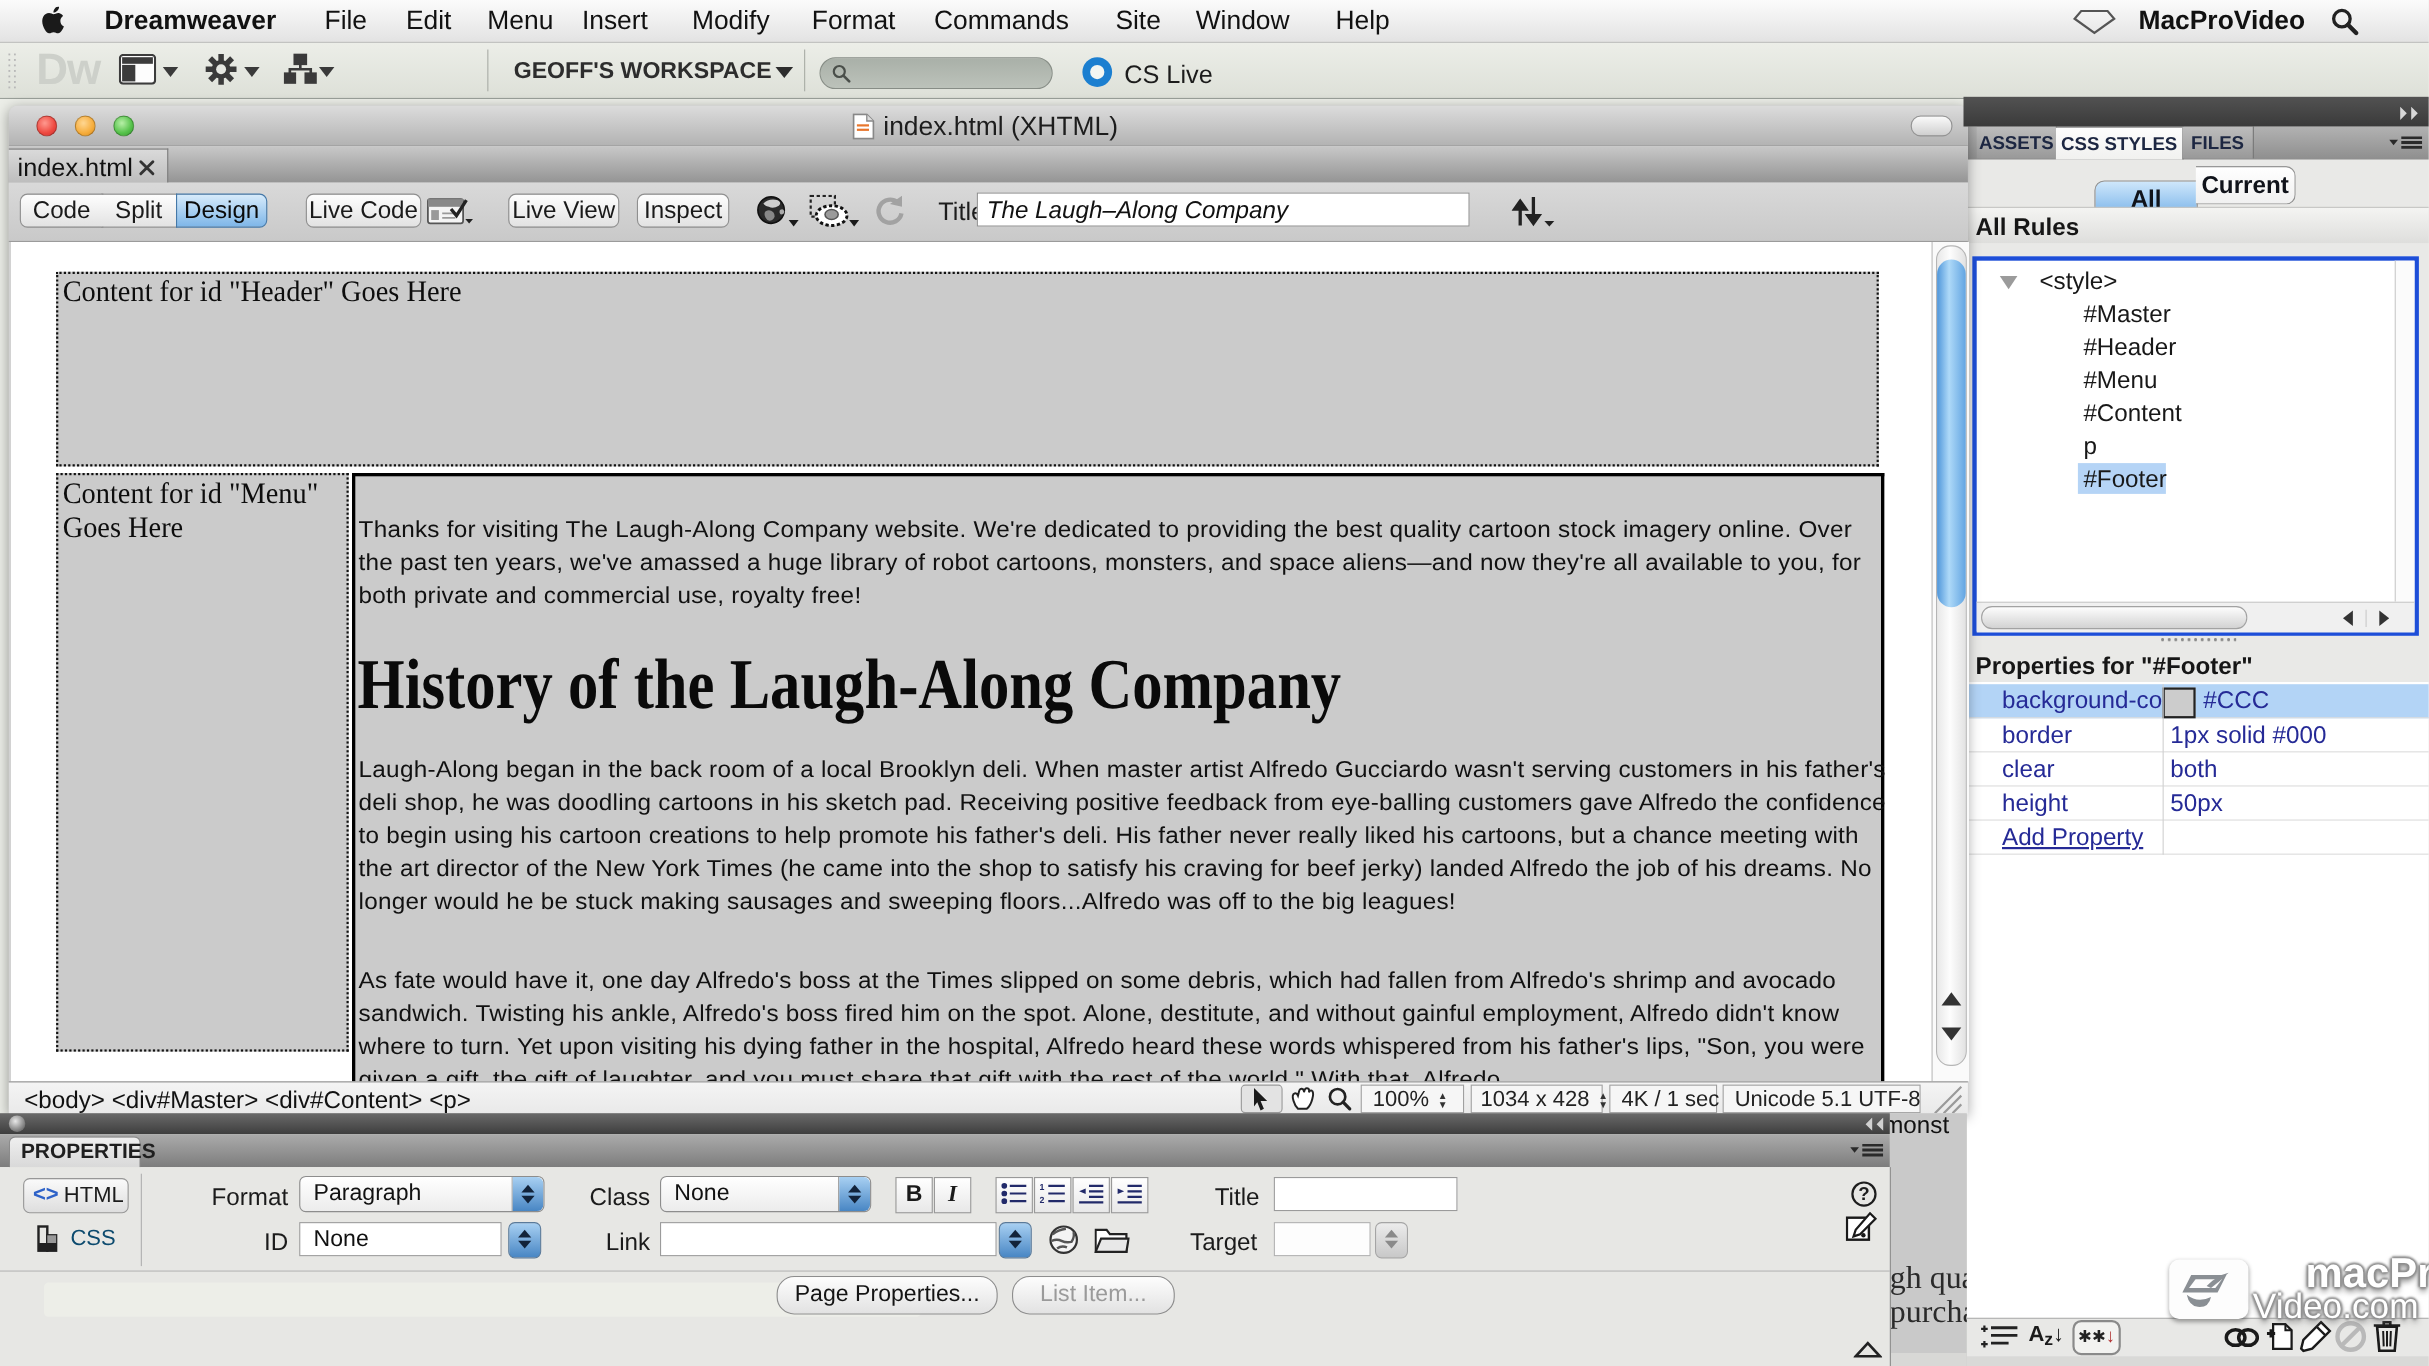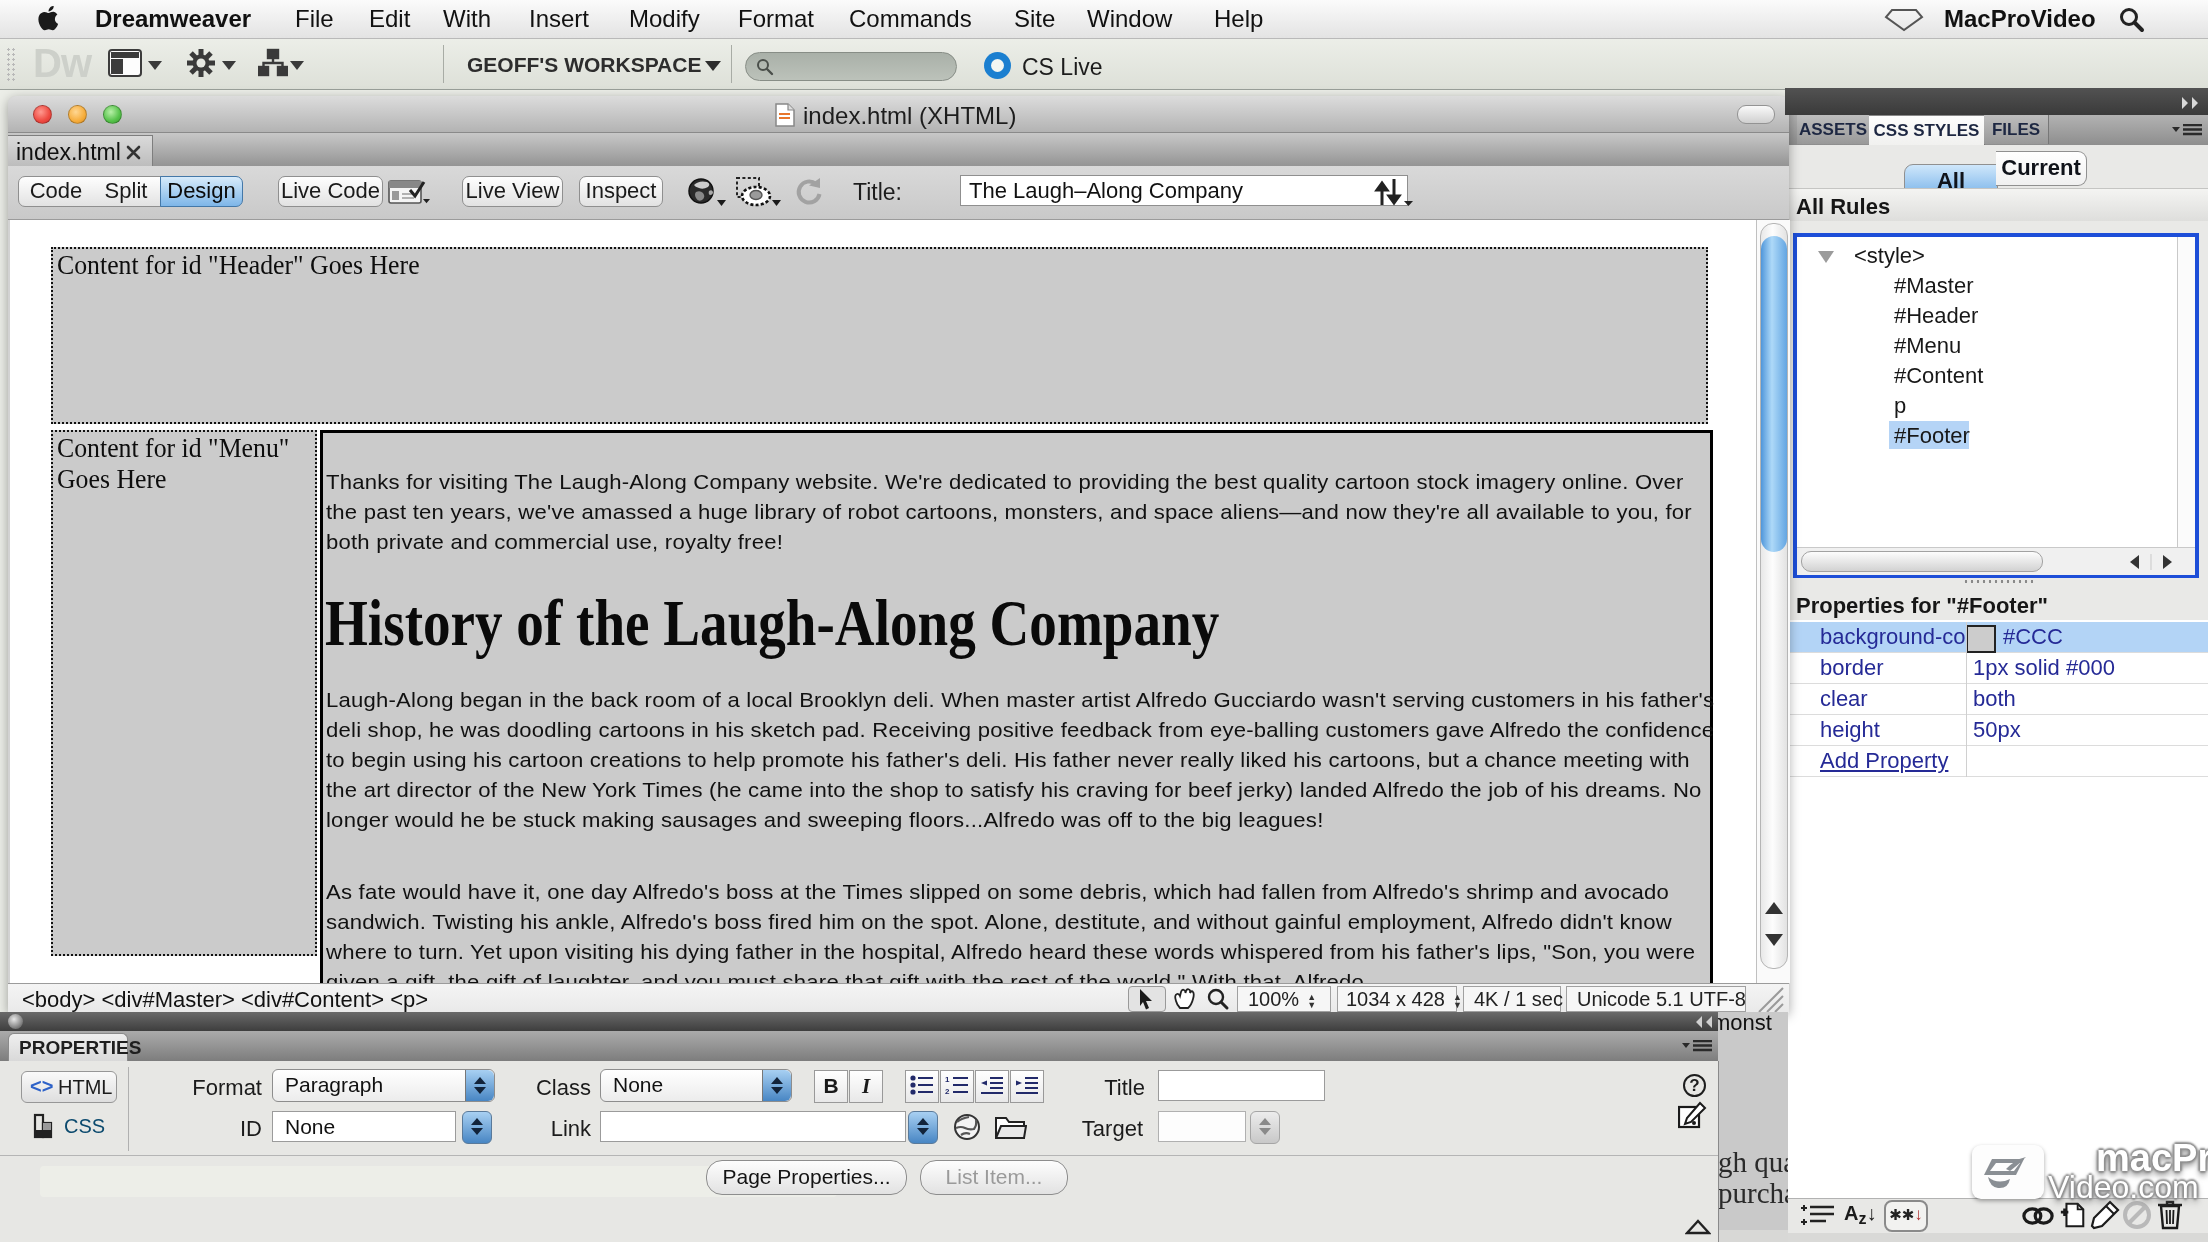--- a/index.html
+++ b/index.html
@@ -66,21 +66,21 @@
 </style></head>
 <body>
 <div id="screen">
   <div id="menubar">
     <svg class="abs" style="left:38px;top:6px" width="24" height="27" viewBox="0 0 24 27">
         <path fill="#1a1a1a" d="M17.5 4.3c-1.2 1.4-3.1 2.4-4.6 2.3-.2-1.7.6-3.5 1.6-4.6C15.6.7 17.6-.2 19.1 0c.2 1.6-.5 3.2-1.6 4.3zM19 7.1c-2.6-.2-4.7 1.4-5.9 1.4-1.3 0-3.1-1.3-5.1-1.3C5.4 7.3 3 8.7 1.7 11c-2.6 4.5-.7 11.2 1.9 14.9 1.2 1.8 2.7 3.8 4.7 3.7 1.9-.1 2.6-1.2 4.8-1.2s2.9 1.2 4.9 1.2 3.3-1.8 4.5-3.6c1.4-2.1 2-4.1 2-4.2-.1 0-3.9-1.5-3.9-5.9 0-3.7 3-5.4 3.1-5.5-1.7-2.5-4.3-3.2-4.7-3.3z" transform="scale(.82)"></path>
       </svg>
     <span class="mi" style="left:95px;font-weight:bold;">Dreamweaver</span>
     <span class="mi" style="left:295px;">File</span>
     <span class="mi" style="left:369px;">Edit</span>
-    <span class="mi" style="left:443px;">With</span>
+    <span class="mi" style="left:443px;">Menu</span>
     <span class="mi" style="left:529px;">Insert</span>
     <span class="mi" style="left:629px;">Modify</span>
     <span class="mi" style="left:738px;">Format</span>
     <span class="mi" style="left:849px;">Commands</span>
     <span class="mi" style="left:1014px;">Site</span>
     <span class="mi" style="left:1087px;">Window</span>
     <span class="mi" style="left:1214px;">Help</span>
     <svg class="abs" style="left:1884px;top:8px" width="40" height="24" viewBox="0 0 40 24">
         <path d="M8 2 L32 2 L38 9 L20 22 L2 9 Z" fill="none" stroke="#555" stroke-width="2"></path>
         <path d="M2 9 L38 9 M14 2 L20 9 L26 2 M20 9 L20 22" fill="none" stroke="#555" stroke-width="1.4" opacity="0"></path>
@@ -280,21 +280,21 @@
           <rect x="2" y="1" width="22" height="19" fill="none" stroke="#222" stroke-width="2" stroke-dasharray="3 2.4"></rect>
           <ellipse cx="21" cy="19" rx="14" ry="9" fill="#fff" stroke="#111" stroke-width="2.6" stroke-dasharray="3 2.2"></ellipse>
           <ellipse cx="21" cy="18" rx="6" ry="4.5" fill="#9a9a9a" stroke="#555" stroke-width="1.4"></ellipse>
           <path d="M37 23 l9 0 l-4.5 6 z" fill="#1a1a1a"></path>
         </svg>
       <svg class="abs" style="left:786px;top:12px" width="30" height="28" viewBox="0 0 30 28">
           <path d="M22 6 A10.5 10.5 0 1 0 25.5 16" fill="none" stroke="#a2a2a2" stroke-width="4"></path>
           <path d="M15 7.5 L26 10 L26 0 Z" fill="#a2a2a2"></path>
         </svg>
       <div class="abs" style="left:845px;top:13px;font-size:23px;color:#1d1d1d;">Title:</div>
-      <div class="abs" style="left:952px;top:9px;width:446px;height:29px;background:#fff;border:1px solid #8f8f8f;">
+      <div class="abs" style="left:880px;top:9px;width:446px;height:29px;background:#fff;border:1px solid #8f8f8f;font-style:italic;">
         <div class="abs" style="left:8px;top:2px;font-size:22px;color:#111;">The Laugh–Along Company</div>
       </div>
       <svg class="abs" style="left:1366px;top:11px" width="40" height="30" viewBox="0 0 40 30">
           <path d="M8 28 L8 8 M8 6 l-5 7 l10 0 z" stroke="#222" stroke-width="3" fill="#222"></path>
           <path d="M20 2 L20 22 M20 26 l-5 -7 l10 0 z" stroke="#222" stroke-width="3" fill="#222"></path>
           <path d="M30 24 l9 0 l-4.5 5 z" fill="#222"></path>
         </svg>
     </div>
     <div id="canvas">
       <div class="gbox" style="left:41px;top:27px;width:1653px;height:173px;border:2px dotted #111;">

